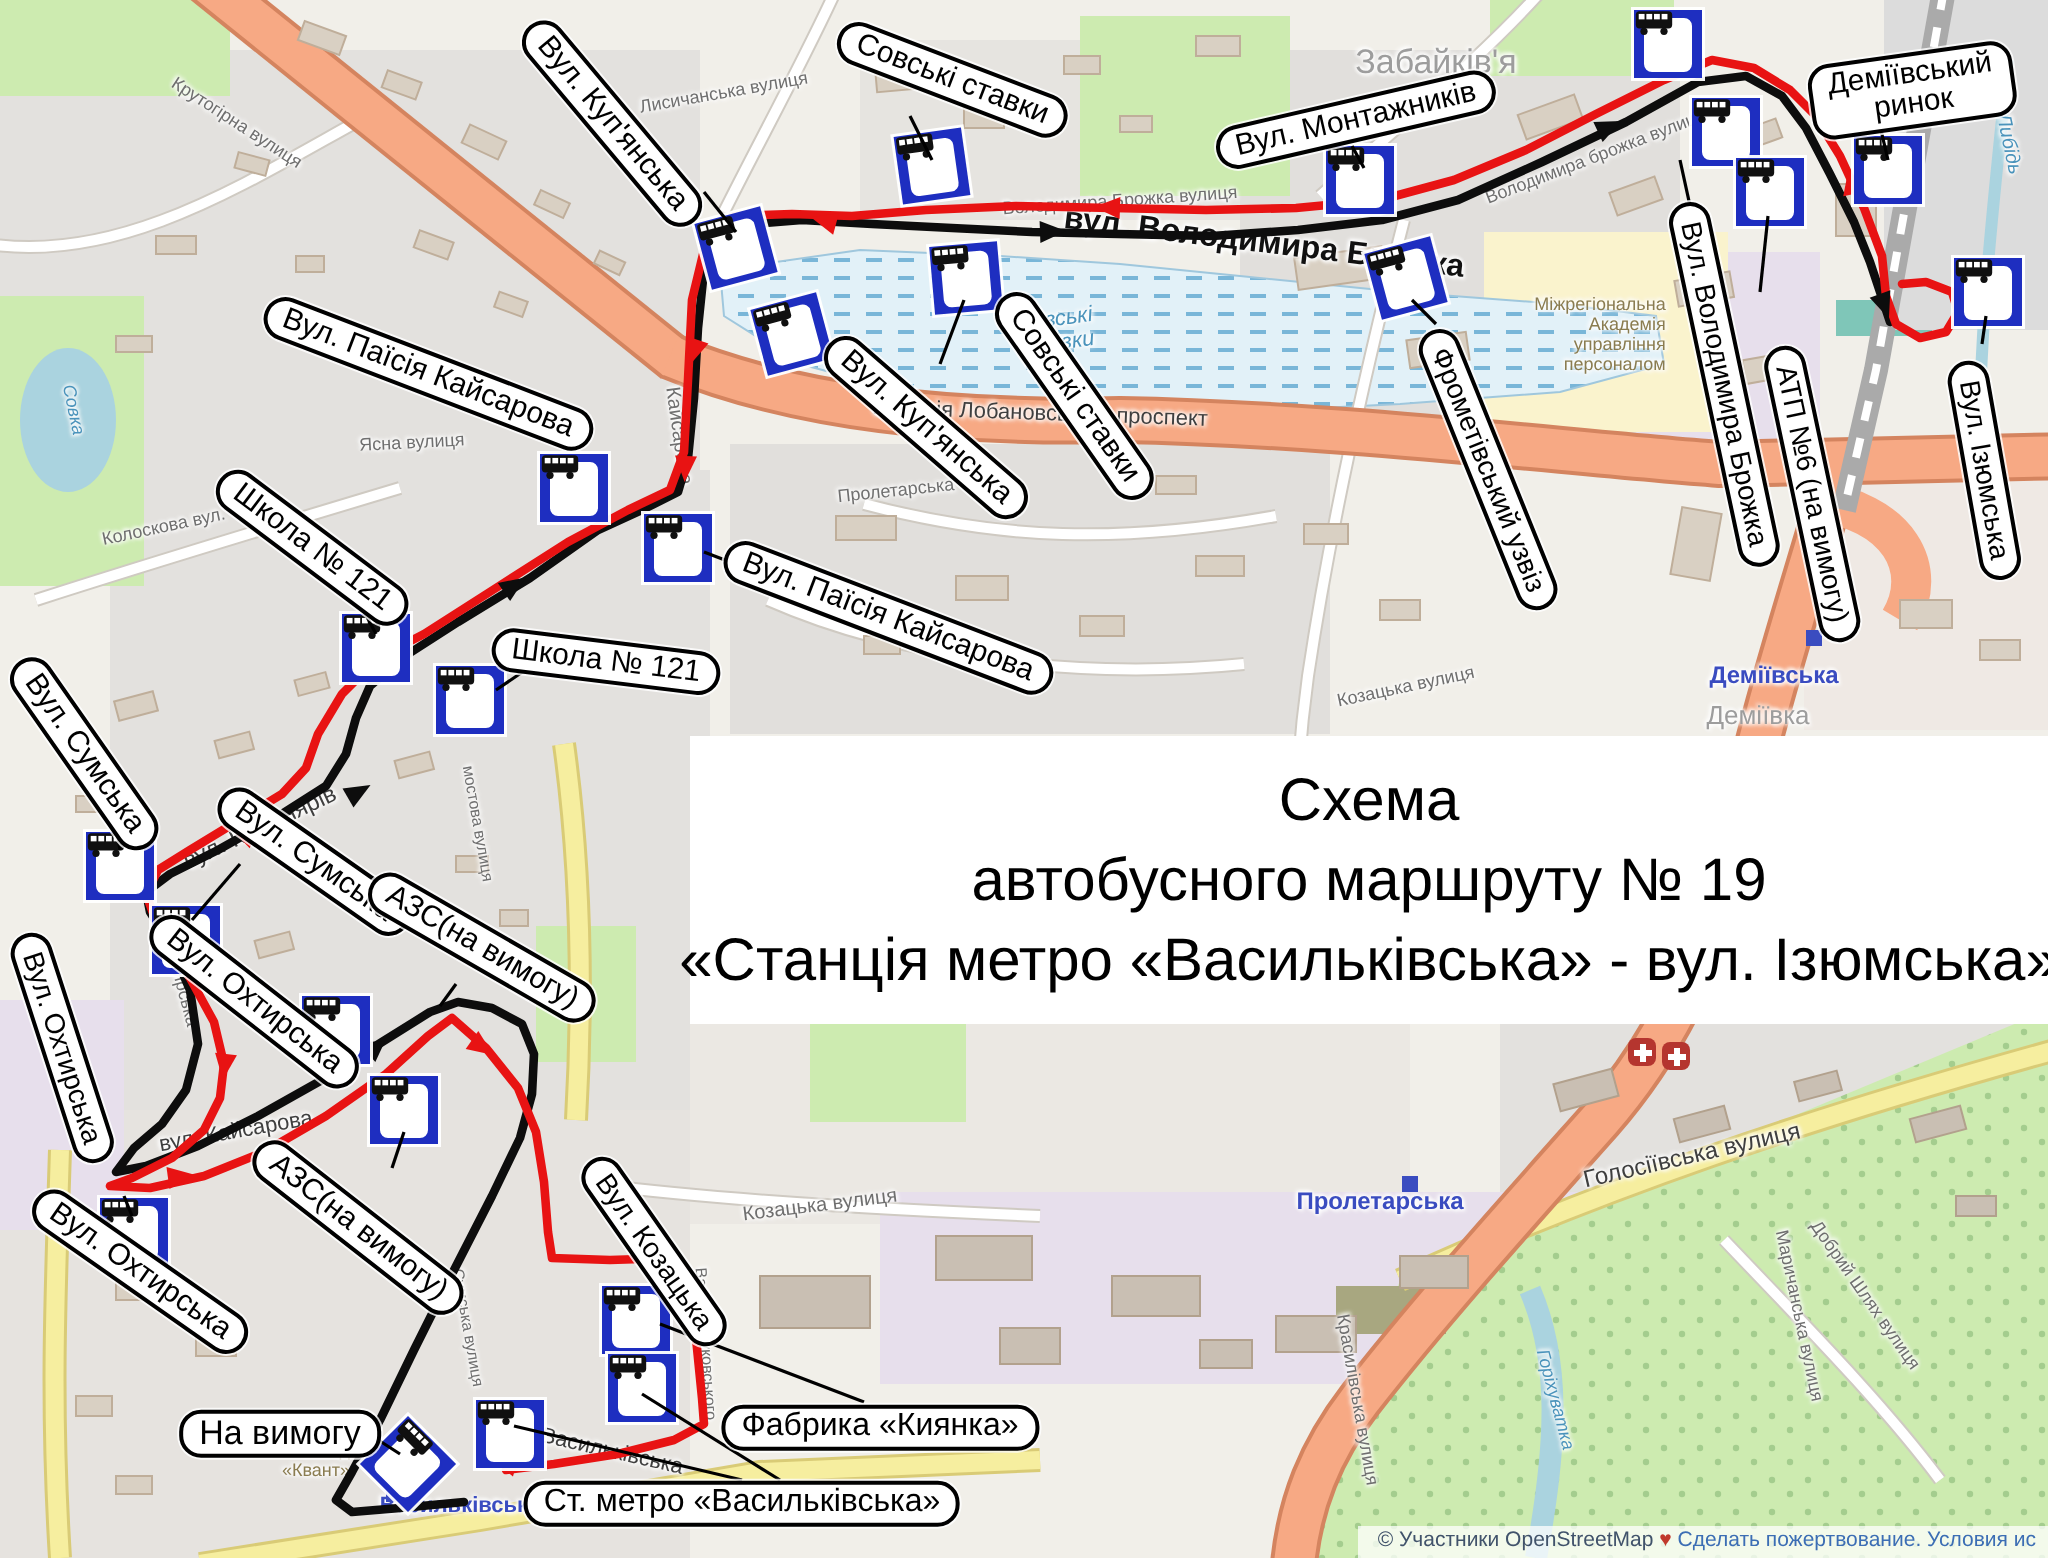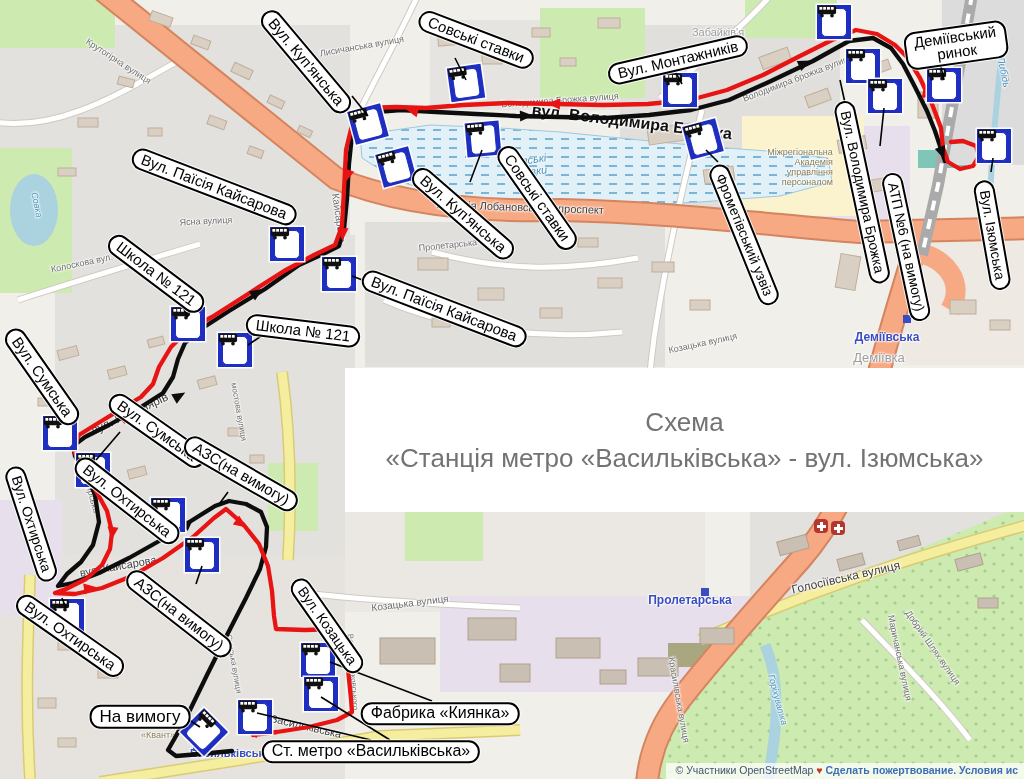--- a/index.html
+++ b/index.html
@@ -26,25 +26,25 @@
         padding:1px 8px 2px 8px;font-size:15px;font-weight:500;color:#000;white-space:pre;
         text-align:center;line-height:1.02;box-shadow:0 0 0 1px rgba(255,255,255,.8);}
   .poiicon{position:absolute;z-index:1;}
   .hospital{width:14px;height:14px;background:#b5352f;border-radius:4px;position:relative;}
   .hospital:before,.hospital:after{content:"";position:absolute;background:#fff;}
   .hospital:before{left:6px;top:2.5px;width:2.5px;height:9px;}
   .hospital:after{left:2.5px;top:6px;width:9px;height:2.5px;}
   .metrosq{width:8px;height:8px;background:#3a4cc0;}
   #title-box{position:absolute;z-index:6;left:345px;top:368px;width:679px;height:144px;background:#fff;
         display:flex;flex-direction:column;align-items:center;justify-content:center;gap:7px;}
-  #title-box div{font-size:26px;color:#737373;line-height:1.1;white-space:nowrap;}
+  #title-box div{font-size:30px;color:#000000;line-height:1.1;white-space:nowrap;}
   #attribution{position:absolute;z-index:7;right:0;bottom:0;height:15px;padding:1px 6px 0 10px;
         background:rgba(255,255,255,.75);font-size:10.5px;color:#41536b;white-space:nowrap;}
   #attribution .heart{color:#c0392b;}
-  #attribution .lnk{color:#3c6eb4;font-weight:bold;}
+  #attribution .lnk{color:#3c6eb4;}
 </style>
 </head>
 <body>
 
 <div id="stage">
 
   <svg id="bg-svg" width="1024" height="779" viewBox="0 0 1024 779">
     <defs>
       <pattern id="wet" width="16" height="9" patternUnits="userSpaceOnUse">
         <rect width="16" height="9" fill="#e2f1f8"></rect>
@@ -249,40 +249,41 @@
       <line x1="352" y1="96" x2="368" y2="116" stroke="#000" stroke-width="1.6"></line>
       <line x1="470" y1="182" x2="482" y2="150" stroke="#000" stroke-width="1.6"></line>
       <line x1="404" y1="296" x2="352" y2="276" stroke="#000" stroke-width="1.6"></line>
       <line x1="58" y1="412" x2="60" y2="425" stroke="#000" stroke-width="1.6"></line>
       <line x1="120" y1="432" x2="96" y2="460" stroke="#000" stroke-width="1.6"></line>
       <line x1="62" y1="598" x2="66" y2="608" stroke="#000" stroke-width="1.6"></line>
     </svg>
 
   <div id="title-box">
     <div>Схема</div>
+    <div>автобусного маршруту  № 19</div>
     <div>«Станція метро «Васильківська» - вул. Ізюмська»</div>
   </div>
 
   <div id="attribution">
     <span>© Участники OpenStreetMap</span>
     <span class="heart">♥</span>
     <span class="lnk">Сделать пожертвование.</span>
     <span class="lnk">Условия ис</span>
   </div>
 
 <div class="maplabel big" style="left: 632px; top: 122px; font-size: 16px; transform: translate(-50%, -50%) rotate(7deg);">вул. Володимира Брожка</div>
     <div class="maplabel st" style="left: 560px; top: 101px; font-size: 9px; transform: translate(-50%, -50%) rotate(-4deg);">Володимира Брожка вулиця</div>
     <div class="maplabel st" style="left: 798px; top: 79px; font-size: 9px; transform: translate(-50%, -50%) rotate(-21deg);">Володимира брожка вулиця</div>
     <div class="maplabel stb" style="left: 520px; top: 207px; font-size: 11px; transform: translate(-50%, -50%) rotate(2deg);">Валерія Лобановського проспект</div>
     <div class="maplabel water" style="left: 528px; top: 166px; font-size: 11px; transform: translate(-50%, -50%) rotate(-8deg);">Совські
 ставки</div>
     <div class="maplabel water" style="left: 36px; top: 205px; font-size: 9px; transform: translate(-50%, -50%) rotate(78deg);">Совка</div>
     <div class="maplabel water" style="left: 1004px; top: 72px; font-size: 10px; transform: translate(-50%, -50%) rotate(78deg);">Либідь</div>
     <div class="maplabel water" style="left: 777px; top: 700px; font-size: 9px; transform: translate(-50%, -50%) rotate(75deg);">Горіхуватка</div>
-    <div class="maplabel area" style="left: 718px; top: 32px; font-size: 11px; transform: translate(-50%, -50%) rotate(0deg);">Забайків'я</div>
+    <div class="maplabel area" style="left: 718px; top: 32px; font-size: 17px; transform: translate(-50%, -50%) rotate(0deg);">Забайків'я</div>
     <div class="maplabel metro" style="left: 887px; top: 338px; font-size: 12px; transform: translate(-50%, -50%) rotate(0deg);">Деміївська</div>
     <div class="maplabel area" style="left: 879px; top: 358px; font-size: 13px; transform: translate(-50%, -50%) rotate(0deg);">Деміївка</div>
     <div class="maplabel poi" style="left: 800px; top: 168px; font-size: 9px; transform: translate(-50%, -50%) rotate(0deg);">Міжрегіональна
 Академія
 управління
 персоналом</div>
     <div class="maplabel area" style="left: 395px; top: 345px; font-size: 13px; transform: translate(-50%, -50%) rotate(0deg); margin-top: 48px;">Ширма</div>
     <div class="maplabel stb" style="left: 130px; top: 414px; font-size: 12px; transform: translate(-50%, -50%) rotate(-25deg);">вул. Каменярів</div>
     <div class="maplabel stb" style="left: 118px; top: 566px; font-size: 11px; transform: translate(-50%, -50%) rotate(-10deg);">вул. Кайсарова</div>
     <div class="maplabel st" style="left: 339px; top: 218px; font-size: 10px; transform: translate(-50%, -50%) rotate(82deg);">Кайсарова</div>

